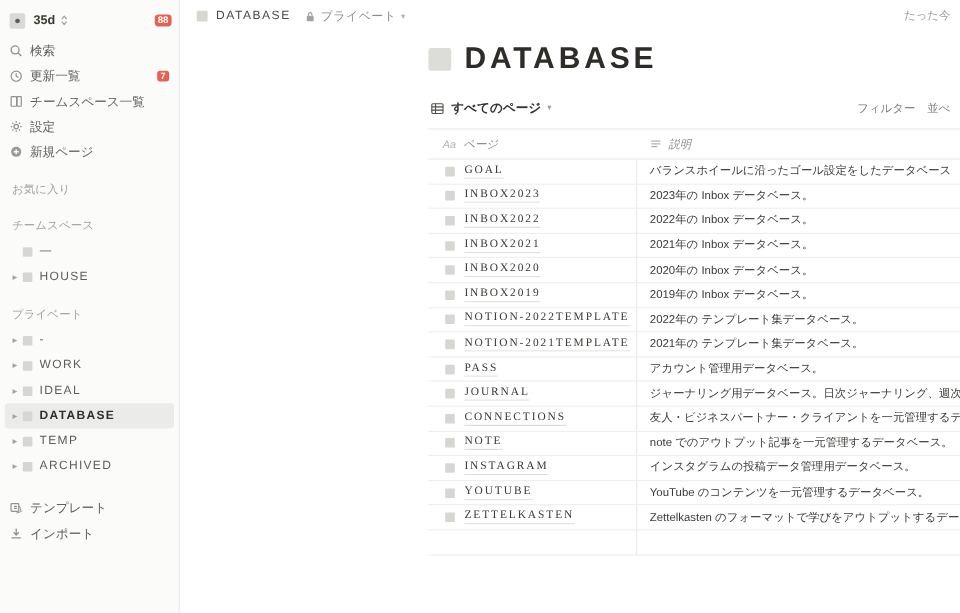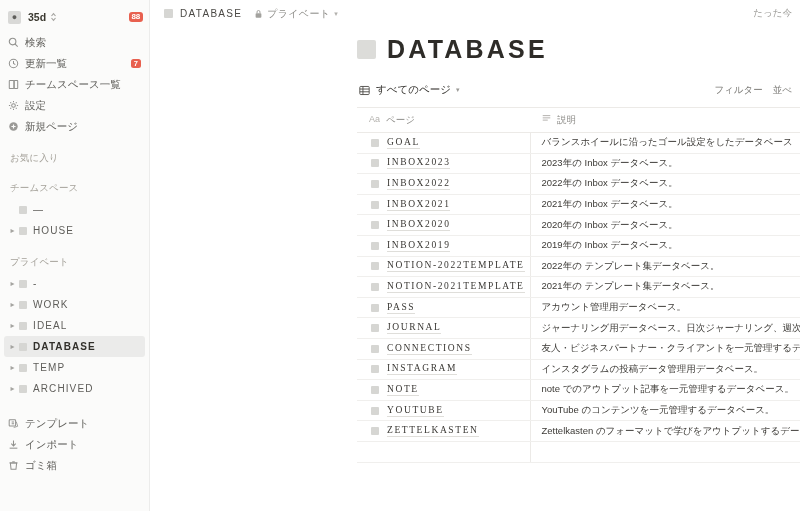--- a/index.html
+++ b/index.html
@@ -126,33 +126,33 @@
     margin-top: 12px; font-size: 10.5px; color: #403e3a;
     letter-spacing: .1px;
   }
 
   .viewbar {
     display: flex; align-items: center;
     margin-top: 19px; padding-right: 8px;
   }
   .view-tab { display: flex; align-items: center; cursor: pointer; padding: 2px 2px; border-radius: 3px; }
   .grid-ico { color: #4f4d48; font-size: 11px; display: flex; }
-  .view-name { margin-left: 6px; font-size: 10.5px; font-weight: 400; color: #33312d; }
+  .view-name { margin-left: 6px; font-size: 10.5px; font-weight: 700; color: #33312d; }
   .view-chev { margin-left: 5px; color: #9b9a96; font-size: 7px; }
   .viewbar-right { margin-left: auto; display: flex; align-items: center; gap: 10px; }
   .vb-act { font-size: 9.5px; color: #7d7c78; white-space: nowrap; cursor: pointer; }
 
   table.db { width: 100%; border-collapse: collapse; margin-top: 8px; table-layout: fixed; }
   table.db col.c1 { width: 173px; }
   table.db th {
     text-align: left; font-weight: 400;
     border-top: 1px solid #eceae7; border-bottom: 1px solid #eceae7;
     height: 25px; padding: 0; vertical-align: middle;
   }
-  .th-in { display: flex; align-items: flex-start; padding-left: 12px; }
+  .th-in { display: flex; align-items: center; padding-left: 12px; font-style: italic; }
   .th-ico { color: #b4b2ae; font-size: 9px; flex: none; display: flex; }
   .th-txt { margin-left: 6px; font-size: 9.5px; color: #8f8e8a; }
   table.db td {
     height: 20.6px; padding: 0; vertical-align: middle;
     border-bottom: 1px solid #f0efed;
   }
   .cell-name { display: flex; align-items: center; padding-left: 14px; overflow: hidden; font-family: Liberation Serif, serif; }
   .cell-sq { width: 8px; height: 8px; background: #d6d6d3; border-radius: 1px; flex: none; }
   .cell-title {
     margin-left: 8px; font-size: 9.5px; color: #3a3834;
@@ -296,30 +296,20 @@
         <span class="nav-label">テンプレート</span>
       </div>
       <div class="nav-item">
         <span class="nav-ico">
           <svg width="11" height="11" viewBox="0 0 12 12" fill="none" stroke="currentColor" stroke-width="1.15">
             <path d="M6 1.5 V7.2 M3.6 5 L6 7.5 L8.4 5"></path>
               <path d="M1.8 10 H10.2"></path>
           </svg>
         </span>
         <span class="nav-label">インポート</span>
-      </div>
-      <div class="nav-item">
-        <span class="nav-ico">
-          <svg width="11" height="11" viewBox="0 0 12 12" fill="none" stroke="currentColor" stroke-width="1.1">
-            <path d="M2.6 3.2 H9.4 L8.7 10 H3.3 Z"></path>
-              <path d="M1.6 3.2 H10.4"></path>
-              <path d="M4.6 2 H7.4"></path>
-          </svg>
-        </span>
-        <span class="nav-label">ゴミ箱</span>
       </div>
     </div>
   </aside>
 
   <section class="main">
 
     <div class="topbar">
       <span class="crumb-sq"></span>
       <span class="crumb-txt">DATABASE</span>
       <span class="lock-ico">
@@ -502,36 +492,36 @@
                 </div>
               </td>
               <td>
                 <div class="cell-desc">友人・ビジネスパートナー・クライアントを一元管理するデータベース。</div>
               </td>
             </tr>
             <tr>
               <td class="name-col">
                 <div class="cell-name">
                   <span class="cell-sq"></span>
+                  <span class="cell-title">NOTE</span>
+                </div>
+              </td>
+              <td>
+                <div class="cell-desc">note でのアウトプット記事を一元管理するデータベース。</div>
+              </td>
+            </tr>
+            <tr>
+              <td class="name-col">
+                <div class="cell-name">
+                  <span class="cell-sq"></span>
                   <span class="cell-title">INSTAGRAM</span>
                 </div>
               </td>
               <td>
                 <div class="cell-desc">インスタグラムの投稿データ管理用データベース。</div>
-              </td>
-            </tr>
-            <tr>
-              <td class="name-col">
-                <div class="cell-name">
-                  <span class="cell-sq"></span>
-                  <span class="cell-title">NOTE</span>
-                </div>
-              </td>
-              <td>
-                <div class="cell-desc">note でのアウトプット記事を一元管理するデータベース。</div>
               </td>
             </tr>
             <tr>
               <td class="name-col">
                 <div class="cell-name">
                   <span class="cell-sq"></span>
                   <span class="cell-title">YOUTUBE</span>
                 </div>
               </td>
               <td>

